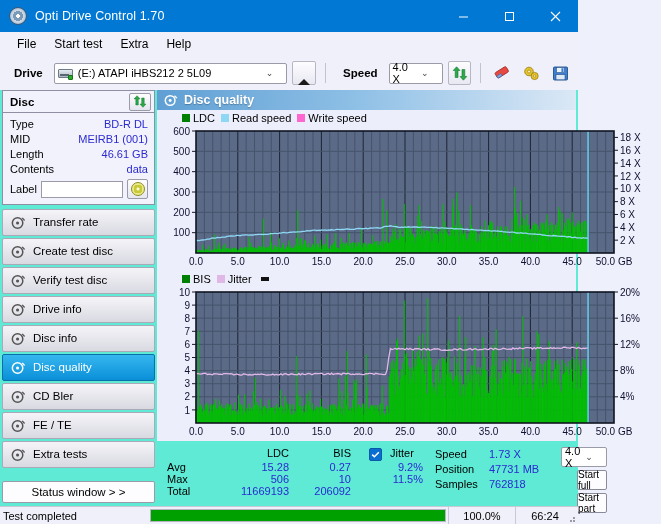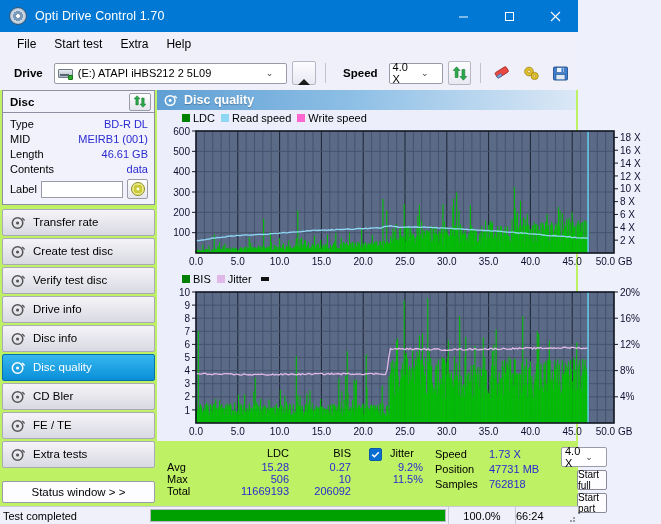--- a/index.html
+++ b/index.html
@@ -5,21 +5,21 @@
   * { box-sizing: border-box; }
   html, body { margin:0; padding:0; }
   body {
     width: 661px; height: 524px;
     font-family: "Liberation Sans", sans-serif;
     font-size: 11px;
     background: #eef0fb;
     overflow: hidden;
     color: #000;
   }
-  #app { position:relative; width:578px; height:524px; background:#bef264; display:flex; flex-direction:column; }
+  #app { position:relative; width:578px; height:524px; background:#5eead4; display:flex; flex-direction:column; }
 
   
   .titlebar {
     height: 32px; background:#0078d4; display:flex; align-items:center;
     flex:0 0 32px; color:#fff; position:relative;
   }
   .titlebar .app-icon {
     width:18px; height:18px; margin-left:9px; margin-right:8px;
     border-radius:50%;
     background: radial-gradient(circle at 50% 50%, #fff 0 16%, #7a9ab8 17% 44%, #c9d9e8 45% 72%, #5d7f9e 73% 100%);
@@ -142,21 +142,21 @@
   .pbtn { height:20px; border:1px solid #8a8a9a; border-radius:2px; background:#fdfdff;
           display:flex; align-items:center; justify-content:center; font-size:10px;margin-left:16px; }
 
   
   .statusbar { height:18px; flex:0 0 18px; display:flex; align-items:center;
                border-top:1px solid #c8c8d6; background:#f0f0fa; font-size:11px; }
   .sb-text { width:148px; padding-left:3px; }
   .sb-prog { width:296px; height:13px; border:1px solid #b4b4c2; background:#fff; margin:0 2px; }
   .sb-prog .fill { height:100%; background:#00a000; width:100%; }
   .sb-pct { width:68px; text-align:center; border-left:1px solid #c8c8d6; border-right:1px solid #c8c8d6; height:18px; line-height:18px;}
-  .sb-time { flex:1; text-align:left; padding-right:4px; }
+  .sb-time { flex:1; text-align:center; padding-right:4px; }
   .grip { position:absolute; right:2px; bottom:1px; width:11px; height:11px; }
 </style>
 </head>
 <body>
 
 <div id="app">
 
   <div class="titlebar">
     <div class="app-icon"></div>
     <div class="title">Opti Drive Control 1.70</div>

